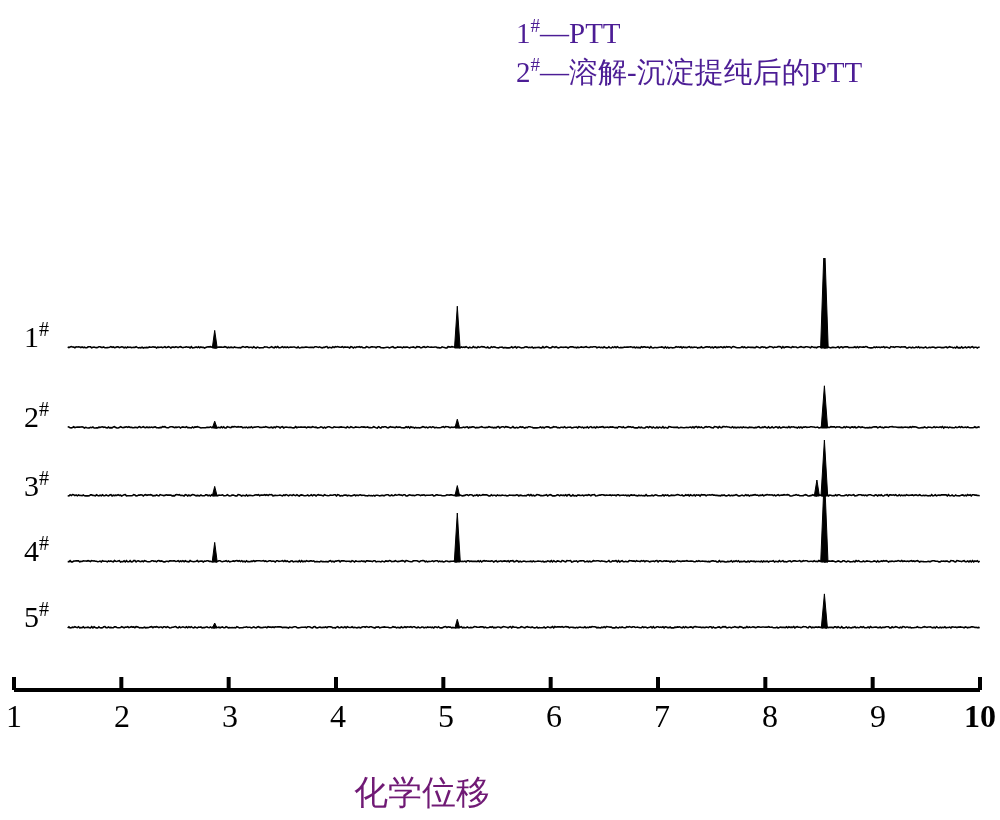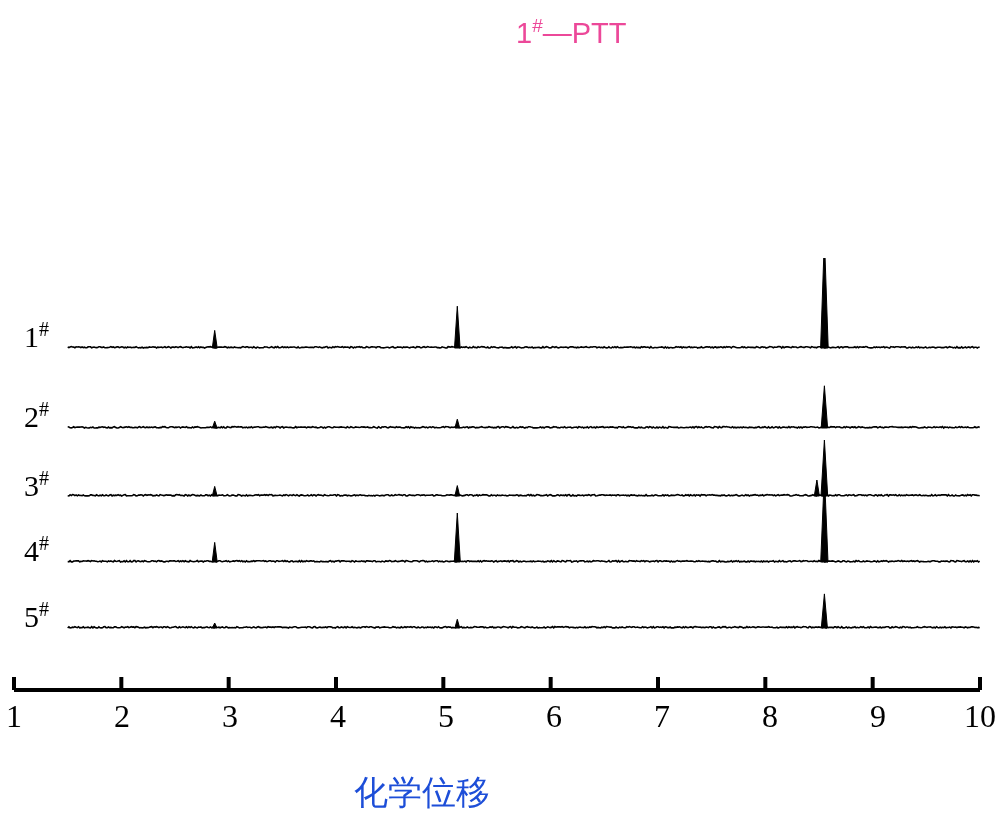--- a/index.html
+++ b/index.html
@@ -24,25 +24,25 @@
   }
 
   
   .legend {
     position: absolute;
     left: 516px;
     top: 14px;
     width: 470px;
   }
   .legend-line {
-    font-family: Liberation Sans, sans-serif;
+    font-family: Liberation Serif, serif;
     font-size: 29px;
     line-height: 39px;
     white-space: nowrap;
-    color: #ec4899;
+    color: #4c1d95;
   }
   .legend-line sup {
     font-size: 19px;
     vertical-align: super;
     line-height: 0;
   }
 
   
   .plot {
     position: absolute;
@@ -82,31 +82,34 @@
     white-space: nowrap;
   }
   .xlabel {
     position: absolute;
     left: 0;
     top: 770px;
     width: 844px;
     text-align: center;
     font-family: "Liberation Sans", sans-serif;
     font-size: 34px;
-    color: #1d4ed8;
+    color: #701a75;
   }
 </style>
 </head>
 <body>
 
 <div id="figure">
 
   <div class="legend">
     <div class="legend-line">
       <span>1</span><sup>#</sup><span>—PTT</span>
+    </div>
+    <div class="legend-line">
+      <span>2</span><sup>#</sup><span>—溶解-沉淀提纯后的PTT</span>
     </div>
   </div>
 
   <div class="plot">
     <svg id="traces-svg" width="1000" height="430">
         <polyline points="67.7,89.1 68.9,89.6 70.1,89.1 71.3,88.6 72.5,89.0 73.7,89.1 74.9,89.8 76.1,88.8 77.3,89.0 78.5,88.8 79.7,89.0 80.9,89.5 82.1,88.9 83.3,89.7 84.5,89.2 85.7,89.7 86.9,89.7 88.1,88.9 89.3,88.8 90.5,88.8 91.7,89.8 92.9,89.3 94.1,89.0 95.3,89.5 96.5,89.6 97.7,89.5 98.9,88.7 100.1,88.8 101.3,89.4 102.5,89.4 103.7,88.9 104.9,89.8 106.1,89.8 107.3,89.6 108.5,89.5 109.7,89.3 110.9,88.6 112.1,89.3 113.3,88.9 114.5,89.7 115.7,89.4 116.9,88.8 118.1,88.9 119.3,89.6 120.5,89.2 121.7,88.8 122.9,89.0 124.1,89.8 125.3,89.2 126.5,89.9 127.7,89.0 128.9,89.4 130.1,89.0 131.3,89.6 132.5,89.5 133.7,89.4 134.9,89.4 136.1,88.7 137.3,89.4 138.5,90.0 139.7,89.6 140.9,89.8 142.1,89.1 143.3,90.0 144.5,89.6 145.7,89.6 146.9,89.4 148.1,89.7 149.3,88.9 150.5,89.3 151.7,89.2 152.9,88.8 154.1,89.1 155.3,89.0 156.5,90.0 157.7,89.2 158.9,89.4 160.1,89.3 161.3,89.1 162.5,89.6 163.7,89.3 164.9,88.7 166.1,89.7 167.3,89.3 168.5,88.7 169.7,89.1 170.9,90.0 172.1,89.1 173.3,89.1 174.5,89.4 175.7,88.9 176.9,89.0 178.1,89.6 179.3,88.9 180.5,88.6 181.7,89.3 182.9,89.7 184.1,89.2 185.3,89.1 186.5,88.8 187.7,89.2 188.9,89.0 190.1,89.9 191.3,88.7 192.5,89.9 193.7,89.7 194.9,89.4 196.1,88.9 197.3,89.6 198.5,88.8 199.7,89.7 200.9,88.9 202.1,89.4 203.3,89.4 204.5,90.0 205.7,89.5 206.9,89.0 208.1,88.8 209.3,88.9 210.5,88.6 211.7,89.2 212.9,88.8 214.1,89.6 215.3,90.0 216.5,89.6 217.7,89.3 218.9,89.1 220.1,89.0 221.3,89.1 222.5,89.3 223.7,89.1 224.9,88.7 226.1,89.0 227.3,89.8 228.5,89.2 229.7,89.7 230.9,89.1 232.1,89.4 233.3,89.6 234.5,89.0 235.7,89.5 236.9,89.5 238.1,89.7 239.3,89.5 240.5,89.8 241.7,89.2 242.9,88.6 244.1,89.0 245.3,89.3 246.5,88.8 247.7,88.9 248.9,89.6 250.1,89.3 251.3,89.3 252.5,89.8 253.7,88.8 254.9,89.5 256.1,90.0 257.3,89.1 258.5,89.5 259.7,89.9 260.9,89.8 262.1,89.8 263.3,89.8 264.5,88.9 265.7,89.0 266.9,89.0 268.1,89.5 269.3,89.7 270.5,89.3 271.7,88.7 272.9,89.6 274.1,89.9 275.3,88.8 276.5,89.5 277.7,88.6 278.9,89.7 280.1,89.7 281.3,89.2 282.5,88.6 283.7,89.6 284.9,89.0 286.1,89.6 287.3,88.9 288.5,89.6 289.7,89.3 290.9,89.0 292.1,89.3 293.3,89.0 294.5,89.0 295.7,89.6 296.9,89.8 298.1,88.9 299.3,90.0 300.5,89.8 301.7,89.3 302.9,89.4 304.1,89.5 305.3,89.0 306.5,89.1 307.7,89.2 308.9,89.5 310.1,89.4 311.3,89.4 312.5,89.2 313.7,89.6 314.9,88.7 316.1,88.7 317.3,89.1 318.5,89.4 319.7,88.8 320.9,89.6 322.1,89.9 323.3,89.4 324.5,89.4 325.7,88.7 326.9,88.6 328.1,90.0 329.3,89.4 330.5,89.5 331.7,89.8 332.9,88.7 334.1,89.6 335.3,88.7 336.5,89.0 337.7,88.6 338.9,88.9 340.1,89.3 341.3,89.1 342.5,88.7 343.7,89.6 344.9,88.9 346.1,89.2 347.3,89.1 348.5,89.2 349.7,89.9 350.9,88.7 352.1,89.0 353.3,90.0 354.5,89.1 355.7,89.6 356.9,88.8 358.1,89.0 359.3,88.7 360.5,89.3 361.7,88.8 362.9,89.7 364.1,89.8 365.3,89.7 366.5,88.7 367.7,88.9 368.9,89.6 370.1,89.5 371.3,88.8 372.5,88.9 373.7,89.0 374.9,89.0 376.1,89.7 377.3,88.8 378.5,88.8 379.7,88.9 380.9,89.7 382.1,89.8 383.3,89.9 384.5,89.7 385.7,89.5 386.9,89.3 388.1,89.3 389.3,89.9 390.5,89.5 391.7,89.1 392.9,88.7 394.1,89.7 395.3,89.9 396.5,89.6 397.7,88.9 398.9,89.3 400.1,89.1 401.3,89.2 402.5,89.8 403.7,88.9 404.9,89.4 406.1,89.1 407.3,89.1 408.5,89.6 409.7,89.8 410.9,89.2 412.1,89.2 413.3,88.9 414.5,89.4 415.7,89.9 416.9,88.6 418.1,88.9 419.3,88.9 420.5,89.7 421.7,89.7 422.9,89.1 424.1,88.7 425.3,89.4 426.5,89.3 427.7,88.6 428.9,89.1 430.1,89.3 431.3,89.0 432.5,89.3 433.7,89.3 434.9,89.0 436.1,89.0 437.3,89.6 438.5,89.6 439.7,89.9 440.9,89.8 442.1,88.8 443.3,89.3 444.5,89.5 445.7,90.0 446.9,89.9 448.1,88.6 449.3,88.9 450.5,89.2 451.7,88.6 452.9,88.9 454.1,89.0 455.3,88.8 456.5,88.6 457.7,89.1 458.9,89.1 460.1,89.8 461.3,88.9 462.5,89.5 463.7,89.1 464.9,89.3 466.1,88.7 467.3,89.4 468.5,90.0 469.7,89.1 470.9,89.8 472.1,89.8 473.3,88.6 474.5,89.4 475.7,89.4 476.9,89.9 478.1,88.7 479.3,89.4 480.5,89.1 481.7,88.6 482.9,88.9 484.1,88.9 485.3,89.5 486.5,89.7 487.7,89.0 488.9,89.9 490.1,90.0 491.3,88.8 492.5,89.4 493.7,88.8 494.9,89.1 496.1,89.6 497.3,89.8 498.5,89.9 499.7,89.2 500.9,89.2 502.1,89.1 503.3,89.9 504.5,89.6 505.7,89.6 506.9,89.9 508.1,89.7 509.3,89.9 510.5,89.6 511.7,88.8 512.9,89.9 514.1,89.3 515.3,88.7 516.5,89.9 517.7,89.0 518.9,89.0 520.1,89.4 521.3,90.0 522.5,89.8 523.7,89.7 524.9,89.0 526.1,88.9 527.3,89.1 528.5,89.7 529.7,89.3 530.9,89.7 532.1,88.9 533.3,90.0 534.5,89.6 535.7,89.6 536.9,89.5 538.1,89.4 539.3,89.4 540.5,89.9 541.7,89.9 542.9,88.7 544.1,89.9 545.3,89.3 546.5,88.7 547.7,88.9 548.9,89.7 550.1,89.9 551.3,89.7 552.5,88.7 553.7,88.9 554.9,89.5 556.1,88.7 557.3,89.6 558.5,89.9 559.7,89.5 560.9,89.1 562.1,89.3 563.3,89.4 564.5,89.3 565.7,89.1 566.9,89.3 568.1,90.0 569.3,89.2 570.5,88.8 571.7,88.9 572.9,88.8 574.1,89.5 575.3,89.3 576.5,89.8 577.7,89.2 578.9,89.6 580.1,89.3 581.3,88.9 582.5,89.3 583.7,89.4 584.9,88.9 586.1,88.7 587.3,89.3 588.5,89.5 589.7,89.4 590.9,88.8 592.1,89.2 593.3,88.7 594.5,88.7 595.7,88.7 596.9,89.8 598.1,89.2 599.3,89.0 600.5,89.6 601.7,89.3 602.9,89.8 604.1,88.8 605.3,89.6 606.5,89.9 607.7,89.8 608.9,88.8 610.1,89.8 611.3,90.0 612.5,88.9 613.7,89.6 614.9,88.7 616.1,89.7 617.3,88.7 618.5,89.5 619.7,89.7 620.9,89.4 622.1,89.7 623.3,89.4 624.5,89.0 625.7,89.3 626.9,89.0 628.1,89.1 629.3,89.0 630.5,88.7 631.7,88.9 632.9,89.6 634.1,89.0 635.3,89.9 636.5,89.2 637.7,89.6 638.9,89.4 640.1,90.0 641.3,88.7 642.5,89.3 643.7,88.9 644.9,88.9 646.1,89.4 647.3,89.0 648.5,89.2 649.7,89.9 650.9,88.7 652.1,89.8 653.3,90.0 654.5,89.5 655.7,89.5 656.9,89.8 658.1,89.5 659.3,89.3 660.5,89.2 661.7,88.9 662.9,89.3 664.1,90.0 665.3,88.8 666.5,90.0 667.7,89.2 668.9,90.0 670.1,89.5 671.3,89.5 672.5,89.9 673.7,89.8 674.9,89.5 676.1,88.6 677.3,89.2 678.5,88.8 679.7,89.4 680.9,88.8 682.1,89.9 683.3,88.9 684.5,89.4 685.7,89.4 686.9,89.6 688.1,88.9 689.3,88.7 690.5,89.6 691.7,89.2 692.9,89.7 694.1,89.1 695.3,89.3 696.5,89.2 697.7,90.0 698.9,89.6 700.1,89.6 701.3,88.8 702.5,89.7 703.7,89.7 704.9,89.2 706.1,88.9 707.3,88.8 708.5,89.1 709.7,88.8 710.9,89.8 712.1,88.9 713.3,89.9 714.5,89.1 715.7,88.9 716.9,89.8 718.1,89.2 719.3,89.4 720.5,88.8 721.7,89.1 722.9,89.7 724.1,88.8 725.3,89.6 726.5,88.7 727.7,89.1 728.9,88.8 730.1,89.0 731.3,90.0 732.5,88.8 733.7,88.6 734.9,88.9 736.1,89.6 737.3,89.8 738.5,89.8 739.7,89.7 740.9,89.5 742.1,88.7 743.3,89.5 744.5,89.0 745.7,89.7 746.9,89.6 748.1,89.1 749.3,89.2 750.5,89.4 751.7,89.4 752.9,89.4 754.1,89.6 755.3,89.6 756.5,88.7 757.7,89.0 758.9,89.5 760.1,89.8 761.3,89.1 762.5,88.8 763.7,89.3 764.9,89.0 766.1,90.0 767.3,89.6 768.5,89.3 769.7,88.6 770.9,88.7 772.1,88.9 773.3,89.8 774.5,89.1 775.7,89.3 776.9,89.3 778.1,88.6 779.3,88.6 780.5,88.7 781.7,90.0 782.9,88.7 784.1,89.8 785.3,89.1 786.5,88.9 787.7,88.8 788.9,89.1 790.1,89.5 791.3,89.6 792.5,88.6 793.7,89.1 794.9,89.0 796.1,89.0 797.3,89.7 798.5,89.5 799.7,89.0 800.9,88.7 802.1,89.1 803.3,89.4 804.5,89.4 805.7,88.7 806.9,88.7 808.1,89.0 809.3,89.3 810.5,89.8 811.7,88.6 812.9,89.1 814.1,89.4 815.3,89.3 816.5,89.8 817.7,89.1 818.9,88.7 820.1,88.7 821.3,89.6 822.5,88.9 823.7,89.0 824.9,89.9 826.1,89.6 827.3,89.2 828.5,89.2 829.7,89.4 830.9,89.9 832.1,89.3 833.3,89.4 834.5,89.5 835.7,89.7 836.9,89.3 838.1,88.7 839.3,89.9 840.5,89.0 841.7,88.8 842.9,89.8 844.1,89.1 845.3,88.7 846.5,88.9 847.7,88.9 848.9,89.6 850.1,89.5 851.3,89.5 852.5,89.5 853.7,89.4 854.9,88.8 856.1,89.8 857.3,88.7 858.5,89.7 859.7,88.8 860.9,89.0 862.1,89.2 863.3,88.9 864.5,89.2 865.7,88.6 866.9,88.8 868.1,89.5 869.3,89.7 870.5,89.9 871.7,89.9 872.9,89.8 874.1,88.9 875.3,89.6 876.5,89.0 877.7,89.5 878.9,89.1 880.1,89.6 881.3,89.0 882.5,89.2 883.7,88.7 884.9,89.7 886.1,89.1 887.3,89.3 888.5,89.7 889.7,90.0 890.9,88.6 892.1,89.0 893.3,88.9 894.5,89.4 895.7,88.7 896.9,88.8 898.1,88.8 899.3,89.0 900.5,89.3 901.7,88.8 902.9,89.0 904.1,88.9 905.3,88.8 906.5,90.0 907.7,90.0 908.9,89.3 910.1,89.3 911.3,89.9 912.5,89.2 913.7,89.7 914.9,89.8 916.1,88.9 917.3,89.6 918.5,88.8 919.7,89.8 920.9,89.3 922.1,89.5 923.3,89.8 924.5,89.4 925.7,89.0 926.9,90.0 928.1,89.7 929.3,89.3 930.5,89.6 931.7,89.3 932.9,89.0 934.1,89.2 935.3,89.8 936.5,89.6 937.7,89.2 938.9,89.2 940.1,89.3 941.3,89.6 942.5,89.6 943.7,89.6 944.9,89.2 946.1,88.8 947.3,89.8 948.5,89.2 949.7,88.7 950.9,89.2 952.1,89.2 953.3,89.9 954.5,89.3 955.7,90.0 956.9,88.7 958.1,89.9 959.3,89.6 960.5,89.9 961.7,88.8 962.9,90.0 964.1,89.6 965.3,89.0 966.5,89.9 967.7,89.2 968.9,88.9 970.1,89.8 971.3,89.0 972.5,88.7 973.7,89.8 974.9,89.3 976.1,89.2 977.3,90.0 978.5,89.2 979.7,89.3" fill="none" stroke="#000000" stroke-width="1.6"></polyline>
         <path d="M212.3,90.0 L214.7,72.4 L217.2,90.0 Z" fill="#000000" stroke="#000000" stroke-width="1"></path>
         <path d="M454.5,90.0 L457.3,48.2 L460.1,90.0 Z" fill="#000000" stroke="#000000" stroke-width="1"></path>
         <path d="M820.6,90.0 L824.4,-20.0 L828.2,90.0 Z" fill="#000000" stroke="#000000" stroke-width="1"></path>
         <polyline points="67.7,168.8 68.9,169.0 70.1,169.8 71.3,169.9 72.5,169.5 73.7,168.8 74.9,169.7 76.1,169.2 77.3,169.0 78.5,169.1 79.7,169.1 80.9,169.0 82.1,168.8 83.3,169.3 84.5,170.0 85.7,169.3 86.9,169.8 88.1,170.0 89.3,169.9 90.5,169.3 91.7,169.7 92.9,169.0 94.1,170.0 95.3,170.0 96.5,169.9 97.7,169.9 98.9,169.2 100.1,169.4 101.3,169.0 102.5,168.8 103.7,169.3 104.9,169.0 106.1,169.7 107.3,169.9 108.5,169.0 109.7,169.8 110.9,169.6 112.1,169.8 113.3,168.9 114.5,168.7 115.7,169.6 116.9,169.9 118.1,170.0 119.3,169.6 120.5,168.7 121.7,169.3 122.9,169.7 124.1,169.4 125.3,169.1 126.5,168.8 127.7,169.4 128.9,168.7 130.1,169.4 131.3,169.2 132.5,169.6 133.7,169.8 134.9,169.4 136.1,169.3 137.3,169.9 138.5,169.1 139.7,168.7 140.9,169.6 142.1,169.2 143.3,168.6 144.5,169.5 145.7,169.6 146.9,169.0 148.1,169.7 149.3,169.2 150.5,169.5 151.7,169.1 152.9,169.7 154.1,169.1 155.3,168.8 156.5,169.7 157.7,169.8 158.9,169.9 160.1,169.4 161.3,169.6 162.5,168.7 163.7,168.9 164.9,168.7 166.1,169.5 167.3,169.7 168.5,169.8 169.7,168.9 170.9,168.7 172.1,168.8 173.3,169.1 174.5,169.7 175.7,169.1 176.9,169.4 178.1,169.0 179.3,169.0 180.5,170.0 181.7,169.2 182.9,168.9 184.1,169.2 185.3,169.4 186.5,168.7 187.7,169.6 188.9,169.6 190.1,169.8 191.3,169.9 192.5,168.9 193.7,169.8 194.9,168.9 196.1,169.1 197.3,168.7 198.5,169.1 199.7,169.4 200.9,170.0 202.1,169.8 203.3,169.8 204.5,169.8 205.7,169.8 206.9,169.3 208.1,169.4 209.3,169.5 210.5,168.9 211.7,169.6 212.9,169.1 214.1,169.2 215.3,169.7 216.5,169.9 217.7,169.6 218.9,169.3 220.1,169.9 221.3,168.8 222.5,169.7 223.7,168.8 224.9,170.0 226.1,169.9 227.3,168.7 228.5,169.1 229.7,169.4 230.9,169.6 232.1,168.6 233.3,168.9 234.5,168.6 235.7,168.7 236.9,169.2 238.1,168.7 239.3,169.0 240.5,168.9 241.7,168.9 242.9,169.9 244.1,169.3 245.3,169.6 246.5,169.1 247.7,169.9 248.9,169.2 250.1,169.6 251.3,168.7 252.5,169.8 253.7,169.2 254.9,169.1 256.1,169.0 257.3,168.7 258.5,168.7 259.7,169.5 260.9,169.4 262.1,169.5 263.3,169.1 264.5,169.2 265.7,168.6 266.9,168.9 268.1,169.4 269.3,169.7 270.5,169.4 271.7,169.1 272.9,169.9 274.1,168.9 275.3,169.7 276.5,168.6 277.7,168.7 278.9,169.1 280.1,169.9 281.3,168.9 282.5,168.7 283.7,169.9 284.9,169.2 286.1,169.1 287.3,169.2 288.5,169.5 289.7,169.4 290.9,169.3 292.1,169.8 293.3,169.9 294.5,169.7 295.7,168.6 296.9,169.7 298.1,169.1 299.3,169.3 300.5,169.1 301.7,169.1 302.9,169.3 304.1,169.0 305.3,169.1 306.5,169.9 307.7,169.1 308.9,169.1 310.1,169.4 311.3,169.4 312.5,168.7 313.7,169.1 314.9,169.4 316.1,169.1 317.3,169.9 318.5,169.7 319.7,169.5 320.9,168.8 322.1,169.3 323.3,170.0 324.5,169.2 325.7,170.0 326.9,169.2 328.1,168.7 329.3,168.8 330.5,169.3 331.7,169.7 332.9,169.6 334.1,168.8 335.3,169.1 336.5,169.3 337.7,169.3 338.9,169.4 340.1,169.1 341.3,168.9 342.5,169.2 343.7,169.2 344.9,169.4 346.1,169.9 347.3,168.7 348.5,169.5 349.7,169.7 350.9,168.7 352.1,169.2 353.3,169.7 354.5,169.5 355.7,168.9 356.9,169.2 358.1,169.2 359.3,169.5 360.5,169.3 361.7,168.8 362.9,169.1 364.1,168.9 365.3,169.4 366.5,169.2 367.7,168.9 368.9,169.6 370.1,169.6 371.3,169.8 372.5,169.5 373.7,168.7 374.9,169.3 376.1,169.7 377.3,170.0 378.5,168.7 379.7,169.5 380.9,170.0 382.1,168.8 383.3,169.1 384.5,168.8 385.7,168.7 386.9,169.4 388.1,169.8 389.3,169.2 390.5,168.7 391.7,169.2 392.9,169.0 394.1,169.4 395.3,169.7 396.5,168.8 397.7,169.4 398.9,169.1 400.1,169.1 401.3,169.7 402.5,169.8 403.7,169.9 404.9,169.7 406.1,168.8 407.3,169.5 408.5,168.8 409.7,170.0 410.9,168.7 412.1,169.4 413.3,169.4 414.5,170.0 415.7,169.3 416.9,169.9 418.1,169.5 419.3,169.9 420.5,169.8 421.7,169.2 422.9,168.7 424.1,169.0 425.3,169.6 426.5,169.1 427.7,169.9 428.9,169.2 430.1,168.8 431.3,169.6 432.5,168.9 433.7,169.0 434.9,169.9 436.1,169.3 437.3,169.7 438.5,169.7 439.7,169.7 440.9,169.5 442.1,169.1 443.3,168.7 444.5,169.6 445.7,168.6 446.9,168.7 448.1,168.7 449.3,169.4 450.5,169.6 451.7,169.0 452.9,169.4 454.1,169.2 455.3,168.8 456.5,169.3 457.7,168.9 458.9,169.5 460.1,169.8 461.3,169.8 462.5,169.4 463.7,169.0 464.9,169.6 466.1,169.0 467.3,168.8 468.5,169.9 469.7,169.2 470.9,169.4 472.1,168.9 473.3,168.8 474.5,169.2 475.7,169.9 476.9,169.4 478.1,169.7 479.3,169.4 480.5,169.1 481.7,168.7 482.9,169.2 484.1,169.5 485.3,169.6 486.5,169.3 487.7,169.4 488.9,168.7 490.1,168.9 491.3,169.4 492.5,169.4 493.7,169.8 494.9,169.4 496.1,169.8 497.3,168.8 498.5,168.7 499.7,169.9 500.9,169.2 502.1,168.7 503.3,168.7 504.5,169.6 505.7,168.7 506.9,168.9 508.1,169.1 509.3,169.5 510.5,169.9 511.7,169.6 512.9,168.6 514.1,169.7 515.3,169.9 516.5,169.3 517.7,169.8 518.9,169.6 520.1,168.7 521.3,169.3 522.5,168.9 523.7,169.5 524.9,170.0 526.1,169.3 527.3,169.6 528.5,168.7 529.7,168.7 530.9,169.0 532.1,169.2 533.3,169.9 534.5,169.9 535.7,169.9 536.9,169.9 538.1,169.8 539.3,169.4 540.5,168.9 541.7,169.8 542.9,169.1 544.1,170.0 545.3,169.1 546.5,168.7 547.7,168.9 548.9,169.1 550.1,170.0 551.3,169.7 552.5,169.4 553.7,168.7 554.9,169.0 556.1,168.9 557.3,169.6 558.5,169.5 559.7,169.9 560.9,169.2 562.1,169.2 563.3,169.6 564.5,168.7 565.7,169.7 566.9,169.6 568.1,169.3 569.3,169.3 570.5,169.0 571.7,169.9 572.9,169.8 574.1,169.2 575.3,169.3 576.5,169.1 577.7,169.9 578.9,168.7 580.1,168.9 581.3,169.6 582.5,169.1 583.7,170.0 584.9,169.3 586.1,169.7 587.3,168.8 588.5,170.0 589.7,169.1 590.9,168.6 592.1,169.6 593.3,169.4 594.5,169.1 595.7,169.9 596.9,168.7 598.1,169.6 599.3,169.0 600.5,169.1 601.7,168.9 602.9,168.7 604.1,169.7 605.3,169.4 606.5,169.3 607.7,169.0 608.9,169.6 610.1,168.9 611.3,169.1 612.5,168.9 613.7,169.3 614.9,169.7 616.1,169.4 617.3,170.0 618.5,168.8 619.7,168.7 620.9,169.1 622.1,169.6 623.3,168.8 624.5,169.8 625.7,169.7 626.9,169.2 628.1,168.7 629.3,168.9 630.5,168.8 631.7,169.4 632.9,168.9 634.1,169.7 635.3,169.9 636.5,169.9 637.7,169.9 638.9,168.9 640.1,169.8 641.3,169.2 642.5,169.8 643.7,170.0 644.9,169.9 646.1,169.0 647.3,168.8 648.5,169.7 649.7,168.7 650.9,168.9 652.1,169.9 653.3,168.9 654.5,169.8 655.7,170.0 656.9,169.1 658.1,170.0 659.3,169.1 660.5,169.5 661.7,169.9 662.9,168.7 664.1,170.0 665.3,169.3 666.5,169.7 667.7,170.0 668.9,168.7 670.1,168.8 671.3,169.1 672.5,169.3 673.7,169.4 674.9,169.4 676.1,169.4 677.3,169.2 678.5,170.0 679.7,169.8 680.9,169.3 682.1,169.5 683.3,169.8 684.5,169.7 685.7,169.5 686.9,169.3 688.1,169.7 689.3,169.3 690.5,169.1 691.7,169.8 692.9,168.8 694.1,169.9 695.3,168.8 696.5,168.6 697.7,169.7 698.9,168.8 700.1,169.6 701.3,168.9 702.5,169.8 703.7,170.0 704.9,168.9 706.1,168.7 707.3,169.2 708.5,168.7 709.7,168.8 710.9,169.4 712.1,169.7 713.3,169.8 714.5,168.7 715.7,168.8 716.9,169.0 718.1,169.9 719.3,168.6 720.5,169.5 721.7,169.6 722.9,168.6 724.1,168.6 725.3,169.0 726.5,168.6 727.7,169.0 728.9,169.0 730.1,169.5 731.3,169.6 732.5,168.7 733.7,169.8 734.9,169.2 736.1,169.8 737.3,169.4 738.5,169.4 739.7,169.6 740.9,169.1 742.1,169.8 743.3,169.0 744.5,169.5 745.7,169.2 746.9,169.4 748.1,169.9 749.3,169.1 750.5,169.4 751.7,169.2 752.9,169.4 754.1,169.9 755.3,169.4 756.5,169.6 757.7,169.1 758.9,168.7 760.1,169.7 761.3,169.8 762.5,169.1 763.7,169.3 764.9,168.6 766.1,169.5 767.3,169.8 768.5,168.8 769.7,169.9 770.9,169.7 772.1,168.7 773.3,169.8 774.5,169.4 775.7,168.8 776.9,169.0 778.1,169.9 779.3,168.8 780.5,169.9 781.7,169.8 782.9,169.1 784.1,169.0 785.3,169.5 786.5,169.4 787.7,169.7 788.9,168.6 790.1,169.8 791.3,168.9 792.5,169.0 793.7,168.8 794.9,169.5 796.1,169.3 797.3,170.0 798.5,169.0 799.7,169.7 800.9,168.9 802.1,169.9 803.3,169.0 804.5,169.1 805.7,168.8 806.9,169.4 808.1,169.3 809.3,169.2 810.5,168.8 811.7,168.8 812.9,169.0 814.1,169.0 815.3,169.5 816.5,169.3 817.7,169.0 818.9,170.0 820.1,169.8 821.3,169.0 822.5,168.9 823.7,169.1 824.9,169.1 826.1,169.1 827.3,169.3 828.5,169.4 829.7,169.5 830.9,168.7 832.1,168.9 833.3,168.9 834.5,168.9 835.7,169.6 836.9,168.9 838.1,169.0 839.3,168.8 840.5,169.4 841.7,169.7 842.9,169.7 844.1,168.7 845.3,169.7 846.5,168.6 847.7,169.2 848.9,169.0 850.1,170.0 851.3,169.1 852.5,168.9 853.7,169.5 854.9,168.8 856.1,169.9 857.3,169.6 858.5,168.7 859.7,169.0 860.9,169.5 862.1,168.9 863.3,169.3 864.5,169.6 865.7,170.0 866.9,169.6 868.1,169.9 869.3,169.4 870.5,169.6 871.7,169.6 872.9,169.0 874.1,168.9 875.3,168.9 876.5,168.9 877.7,169.8 878.9,169.3 880.1,168.6 881.3,169.5 882.5,169.4 883.7,169.9 884.9,169.0 886.1,169.1 887.3,169.2 888.5,169.5 889.7,168.8 890.9,168.7 892.1,168.6 893.3,168.9 894.5,169.0 895.7,169.0 896.9,169.2 898.1,169.4 899.3,169.2 900.5,169.4 901.7,169.1 902.9,169.6 904.1,169.2 905.3,169.1 906.5,169.2 907.7,169.4 908.9,169.6 910.1,168.8 911.3,169.5 912.5,168.7 913.7,168.9 914.9,168.9 916.1,169.0 917.3,169.5 918.5,170.0 919.7,170.0 920.9,169.8 922.1,169.6 923.3,169.6 924.5,169.0 925.7,169.5 926.9,169.8 928.1,169.0 929.3,169.2 930.5,169.3 931.7,169.7 932.9,169.5 934.1,168.7 935.3,169.6 936.5,169.1 937.7,169.3 938.9,169.5 940.1,168.9 941.3,169.5 942.5,168.6 943.7,170.0 944.9,168.9 946.1,169.5 947.3,169.1 948.5,169.9 949.7,169.1 950.9,169.5 952.1,169.6 953.3,169.7 954.5,169.8 955.7,168.9 956.9,169.6 958.1,169.2 959.3,168.7 960.5,169.5 961.7,168.7 962.9,169.5 964.1,169.5 965.3,169.1 966.5,169.7 967.7,168.9 968.9,169.4 970.1,169.8 971.3,169.8 972.5,169.8 973.7,169.5 974.9,168.8 976.1,169.7 977.3,169.4 978.5,168.8 979.7,169.5" fill="none" stroke="#000000" stroke-width="1.6"></polyline>
@@ -161,17 +164,17 @@
       </svg>
     <div class="tick-label" style="left:14px;">1</div>
     <div class="tick-label" style="left:122px;">2</div>
     <div class="tick-label" style="left:230px;">3</div>
     <div class="tick-label" style="left:338px;">4</div>
     <div class="tick-label" style="left:446px;">5</div>
     <div class="tick-label" style="left:554px;">6</div>
     <div class="tick-label" style="left:662px;">7</div>
     <div class="tick-label" style="left:770px;">8</div>
     <div class="tick-label" style="left:878px;">9</div>
-    <div class="tick-label" style="left:980px;">10</div>
+    <div class="tick-label" style="left:980px;font-weight:bold;">10</div>
   </div>
 
   <div class="xlabel">化学位移</div>
 </div>
 
 </body></html>

